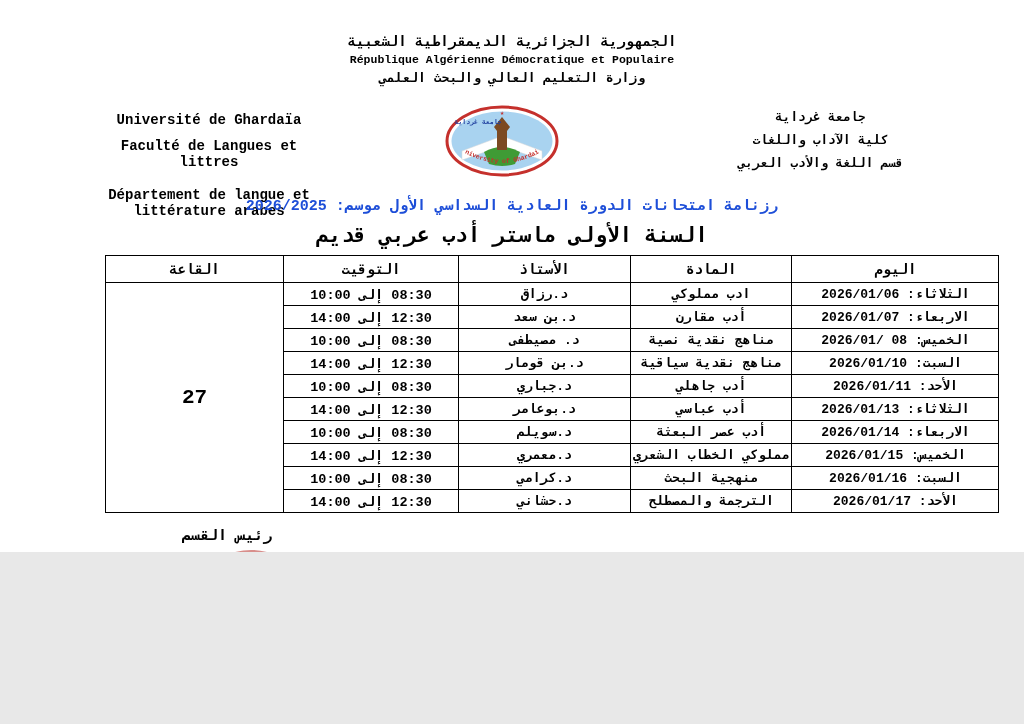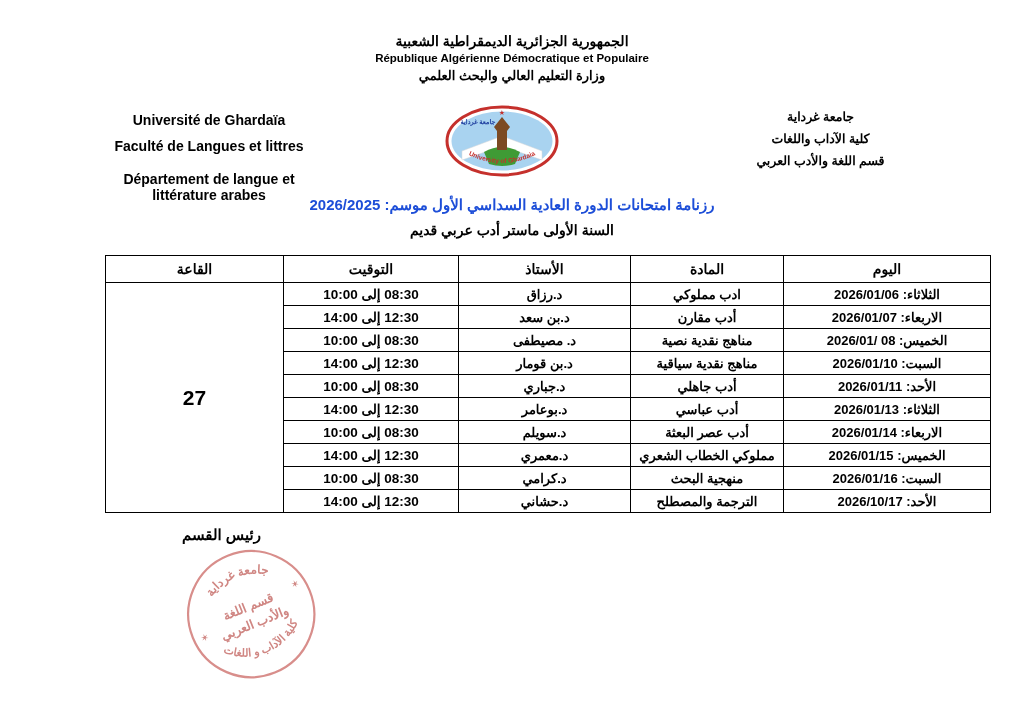--- a/index.html
+++ b/index.html
@@ -1,38 +1,38 @@
 <!DOCTYPE html>
 <html lang="ar"><head>
 <meta charset="utf-8">
 <style>
   html,body { margin:0; padding:0; background:#e8e8e8; }
   .page {
-    position:relative; width:1024px; height:724px; margin:0 auto;
+    position:relative; width:1024px; height:552px; margin:0 auto;
     background:#ffffff; overflow:hidden;
-    font-family:Liberation Sans, sans-serif; color:#000;
+    font-family:Liberation Mono, monospace; color:#000;
   }
   
   .nat-header { position:absolute; top:33px; left:0; width:100%; text-align:center; font-weight:bold; }
   .nat-header .ar-line1 { font-size:14px; letter-spacing:1.5px; direction:rtl; }
   .nat-header .fr-line1 { font-size:11.5px; margin-top:3px; }
   .nat-header .ar-line2 { font-size:13px; letter-spacing:1.5px; margin-top:4px; direction:rtl; }
   .nat-header .fr-line2 { font-size:11.5px; margin-top:3px; }
   
   .inst-fr { position:absolute; top:112px; left:100px; width:218px; text-align:center; font-weight:bold; font-size:14px; }
   .inst-fr .l1 { margin-bottom:10px; }
   .inst-fr .l2 { margin-bottom:17px; }
   .inst-ar { position:absolute; top:109px; left:733px; width:175px; text-align:center; font-weight:bold; font-size:12.5px; direction:rtl; }
   .inst-ar div { margin-bottom:7px; }
   
   .logo { position:absolute; top:105px; left:445px; }
   
   .doc-titles { position:absolute; top:196px; left:0; width:100%; text-align:center; font-weight:bold; direction:rtl; }
   .doc-titles .t1 { font-size:15px; color:#1d4ed8; }
-  .doc-titles .t2 { font-size:14px; color:#000; margin-top:8px; }
+  .doc-titles .t2 { font-size:21px; color:#000; margin-top:8px; }
   
   .schedule { position:absolute; top:255px; left:105px; }
   table { border-collapse:collapse; table-layout:fixed; direction:rtl; font-weight:bold; }
   th, td { border:1.5px solid #000; text-align:center; vertical-align:middle; padding:0 2px; overflow:hidden; }
   th { height:26px; font-size:14px; }
   td { height:22px; font-size:13px; white-space:nowrap; }
   td.time-cell { font-size:13.5px; }
   td.room-cell { font-size:21px; }
   
   .signature { position:absolute; top:526px; left:182px; font-size:15px; font-weight:bold; direction:rtl; }
@@ -153,21 +153,21 @@
           <td>د.معمري</td>
           <td class="time-cell">12:30 إلى 14:00</td>
         </tr>
         <tr>
           <td>السبت: 2026/01/16</td>
           <td>منهجية البحث</td>
           <td>د.كرامي</td>
           <td class="time-cell">08:30 إلى 10:00</td>
         </tr>
         <tr>
-          <td>الأحد: 2026/10/17</td>
+          <td>الأحد: 2026/01/17</td>
           <td>الترجمة والمصطلح</td>
           <td>د.حشاني</td>
           <td class="time-cell">12:30 إلى 14:00</td>
         </tr>
       </tbody>
     </table>
   </div>
 
   <div class="signature">رئيس القسم</div>
 

